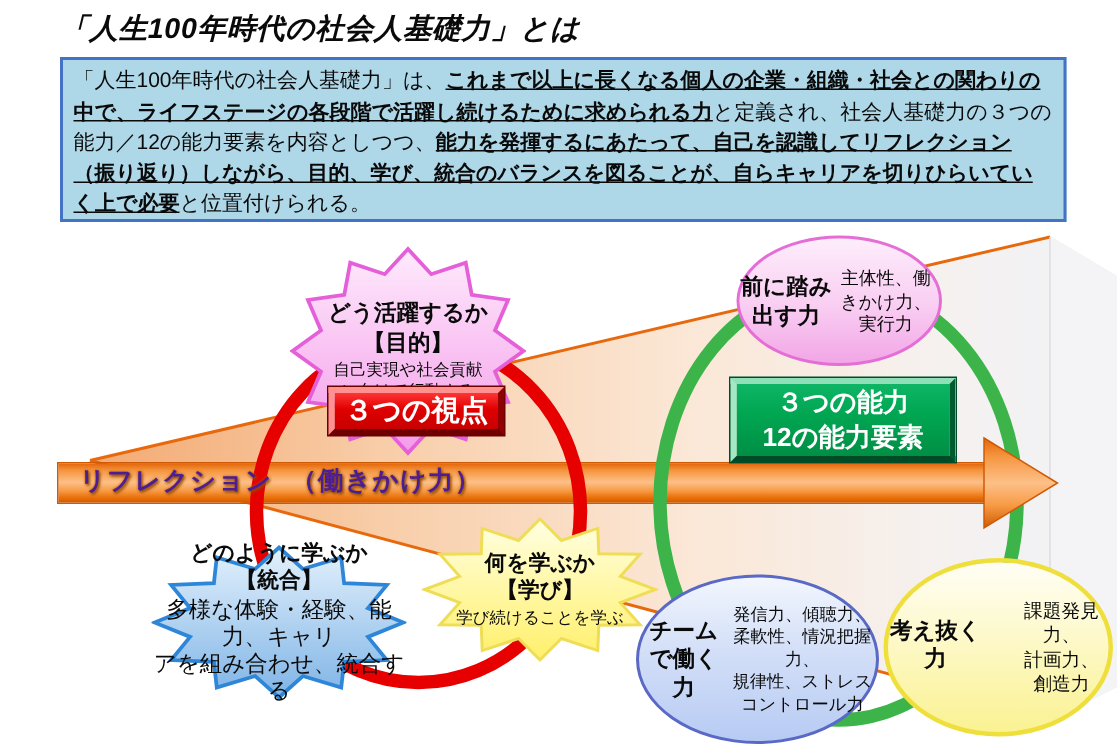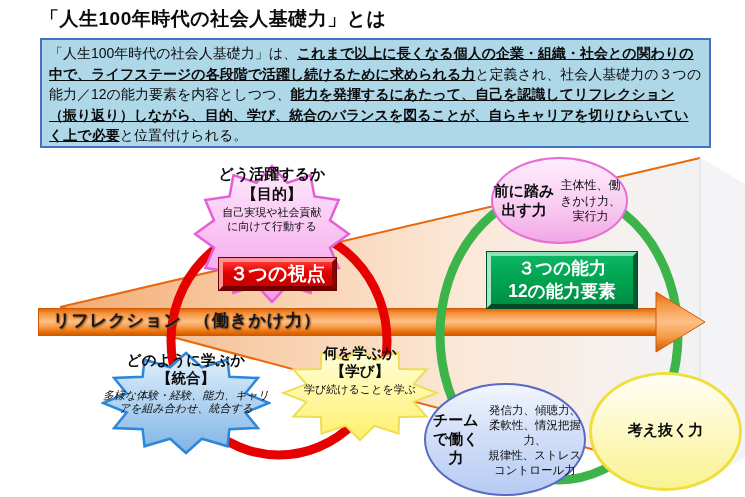--- a/index.html
+++ b/index.html
@@ -1,52 +1,52 @@
 <!DOCTYPE html>
 <html style="--definition-bg: #aed7e8; --definition-border: #4472c4; --band-orange: #f08019; --band-border: #cf5a05; --ring-red: #e60000; --ring-green: #3cb44a; --box-red: #e00000; --box-green: #00a551; --star-pink-border: #e45fd8; --star-blue-border: #2e86d8; --star-yellow-border: #eedd55; --ellipse-pink: #f2a6e6; --ellipse-pink-border: #e56ed6; --ellipse-blue: #b7cbf3; --ellipse-blue-border: #5a68c6; --ellipse-yellow: #faf292; --ellipse-yellow-border: #efdf3c; --bg-triangle: #f2a164;"><head>
 <meta charset="utf-8">
 <style>
   html,body{margin:0;padding:0;background:#fff;}
   #stage{position:relative;width:745px;height:497px;background:#ffffff;overflow:hidden;
          font-family:"Liberation Sans","DejaVu Sans",sans-serif;color:#111;}
 
   
-  .slide-title{position:absolute;left:40px;top:6px;font-size:19px;font-weight:bold;color:#0a0a0a;letter-spacing:.5px;}
+  .slide-title{position:absolute;left:40px;top:6px;font-size:19px;font-weight:bold;color:#0a0a0a;letter-spacing:.5px;font-style:italic;}
   .def-box{position:absolute;left:40px;top:38px;width:671px;height:110px;box-sizing:border-box;
            background:var(--definition-bg);border:2px solid var(--definition-border);
            padding:3px 7px;font-size:14px;line-height:20.5px;color:#0a0a0a;overflow:hidden;}
   .def-box .em{font-weight:bold;text-decoration:underline;}
 
   
   .bg-svg{position:absolute;left:0;top:0;z-index:1;}
 
   
   .band-body{position:absolute;left:38px;top:308px;width:621px;height:28px;z-index:2;box-sizing:border-box;
     background:linear-gradient(180deg,#e4660a 0%,#f5953f 18%,#fdc088 48%,#f79a44 70%,#e96f08 88%,#cf5c02 100%);
     border:1px solid var(--band-border);border-right:none;}
   .band-head{position:absolute;left:655px;top:289px;z-index:4;}
-  .band-text{position:absolute;top:309px;z-index:5;font-size:17px;font-weight:bold;color:#0f172a;
+  .band-text{position:absolute;top:309px;z-index:5;font-size:17px;font-weight:bold;color:#4c1d95;
     letter-spacing:1px;text-shadow:1px 1px 2px #8f4a00,0 0 2px #b85f00;white-space:nowrap;}
 
   
   .rings-svg{position:absolute;left:0;top:0;z-index:3;}
 
   
   .star{position:absolute;z-index:6;}
   .star svg{position:absolute;left:0;top:0;}
   .shape-text{position:absolute;left:0;top:0;right:0;bottom:0;display:flex;flex-direction:column;
-    align-items:center;justify-content:flex-start;text-align:center;white-space:pre-line;}
+    align-items:center;justify-content:center;text-align:center;white-space:pre-line;}
   .star .t{font-weight:bold;color:#0a0a0a;}
   .star .d{color:#0a0a0a;}
   .star-purpose{left:193px;top:164px;width:158px;height:140px;}
   .star-purpose .t{font-size:15px;line-height:1.3;}
   .star-purpose .d{font-size:11px;line-height:1.25;margin-top:3px;}
-  .star-integration{left:101px;top:351px;width:170px;height:104px;}
+  .star-integration{left:101px;top:363px;width:170px;height:104px;}
   .star-integration .t{font-size:14.5px;line-height:1.25;}
-  .star-integration .d{font-size:11px;line-height:1.2;margin-top:2px;font-style:italic;}
+  .star-integration .d{font-size:15px;line-height:1.2;margin-top:2px;}
   .star-learning{left:281px;top:344px;width:158px;height:98px;text-decoration:underline;}
   .star-learning .t{font-size:14.5px;line-height:1.25;}
   .star-learning .d{font-size:11px;line-height:1.2;margin-top:3px;}
 
   
   .box3d{position:absolute;z-index:7;box-sizing:border-box;display:flex;align-items:center;justify-content:center;
     text-align:center;color:#fff;font-weight:bold;white-space:pre-line;border-style:solid;border-width:4px;}
   .box-red{left:219px;top:258px;width:117px;height:32px;font-size:19px;
     border-color:#ff9191 #8f0000 #700000 #ff9191;box-shadow:0 0 0 1px #6b0000;
     background:linear-gradient(180deg,#ff3535,var(--box-red) 45%,#c80000);}
@@ -185,15 +185,18 @@
 実行力</span>
   </div>
   <div class="oval oval-team">
     <span class="t">チームで働く力</span>
     <span class="d">発信力、傾聴力、
 柔軟性、情況把握力、
 規律性、ストレスコントロール力</span>
   </div>
   <div class="oval oval-think">
     <span class="t">考え抜く力</span>
+    <span class="d">課題発見力、
+計画力、
+創造力</span>
   </div>
 
 </div>
 
 </body></html>

